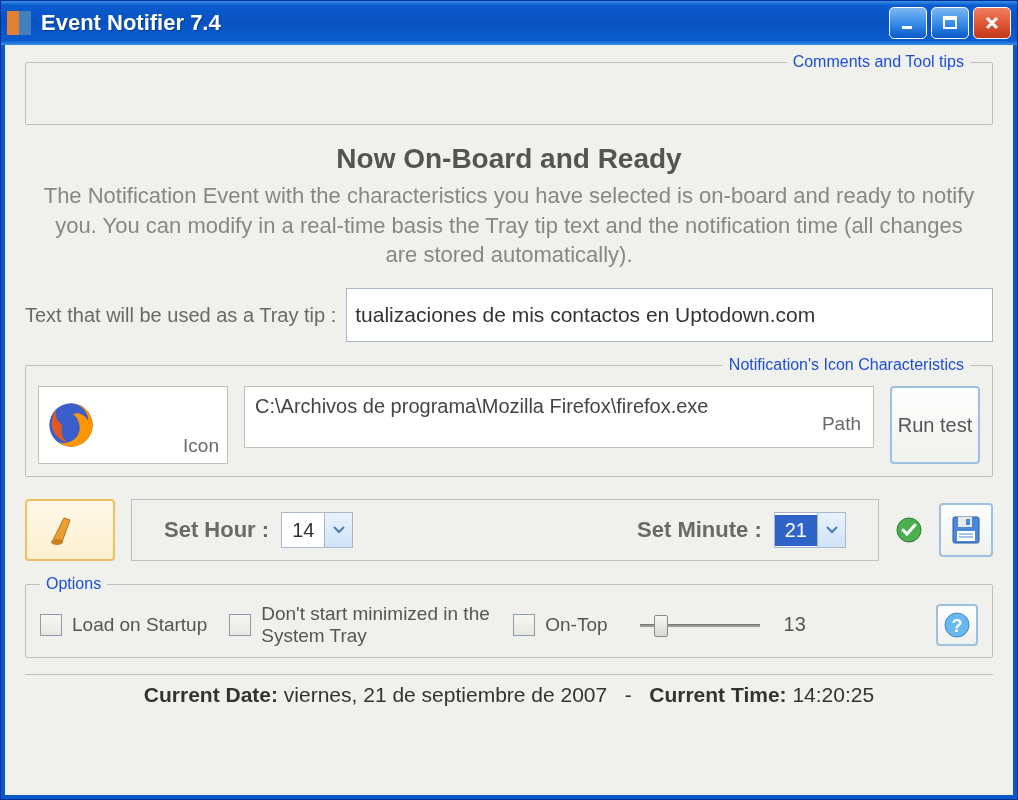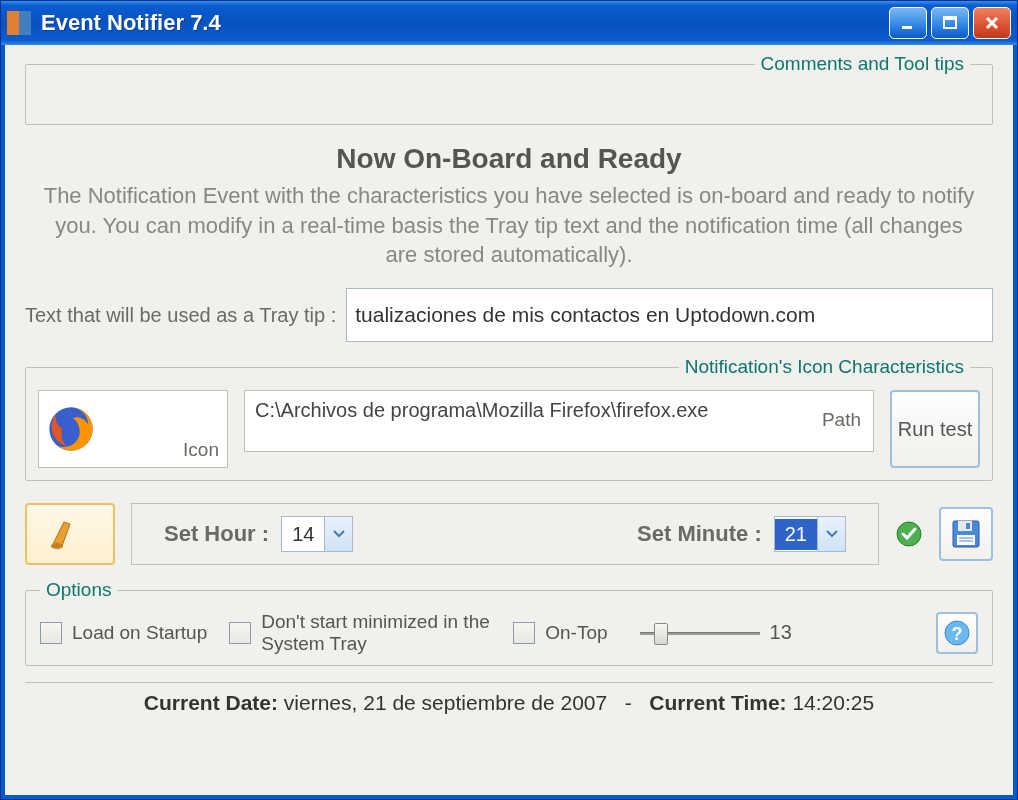--- a/index.html
+++ b/index.html
@@ -69,22 +69,22 @@
   flex-direction: column;
 }
 
 fieldset {
   border: 1px solid #c0c0b8;
   border-radius: 2px;
   padding: 8px 12px;
   margin-bottom: 10px;
 }
 legend {
-  font-size: 19px;
-  color: #0f766e;
+  font-size: 16px;
+  color: #1d4ed8;
   padding: 0 6px;
 }
 .comments-tips {
   height: 72px;
 }
 .comments-tips legend { margin-left: auto; margin-right: 10px; }
 
 .heading {
   text-align: center;
   font-size: 28px;
@@ -156,21 +156,21 @@
   border: 1px solid #c0c0b8;
   background: #fff;
   position: relative;
   padding: 8px 10px;
   font-size: 20px;
   color: #444;
 }
 .path-box-label {
   position: absolute;
   right: 12px;
-  bottom: 20px;
+  bottom: 12px;
   font-size: 19px;
   color: #6a6a65;
 }
 .run-test-btn {
   width: 90px;
   height: 78px;
   border: 2px solid #9ec0e0;
   border-radius: 4px;
   background: linear-gradient(to bottom, #fefefe, #f0f0ec);
   font-size: 20px;
@@ -270,21 +270,21 @@
 .chk-label {
   font-size: 19px;
   color: #555;
 }
 .chk-label.multi {
   line-height: 1.15;
 }
 .slider-wrap {
   display: flex;
   align-items: center;
-  gap: 10px;
+  gap: 24px;
   margin-left: 10px;
 }
 .slider {
   width: 120px;
   height: 8px;
   position: relative;
 }
 .slider-track {
   position: absolute;
   top: 3px;

